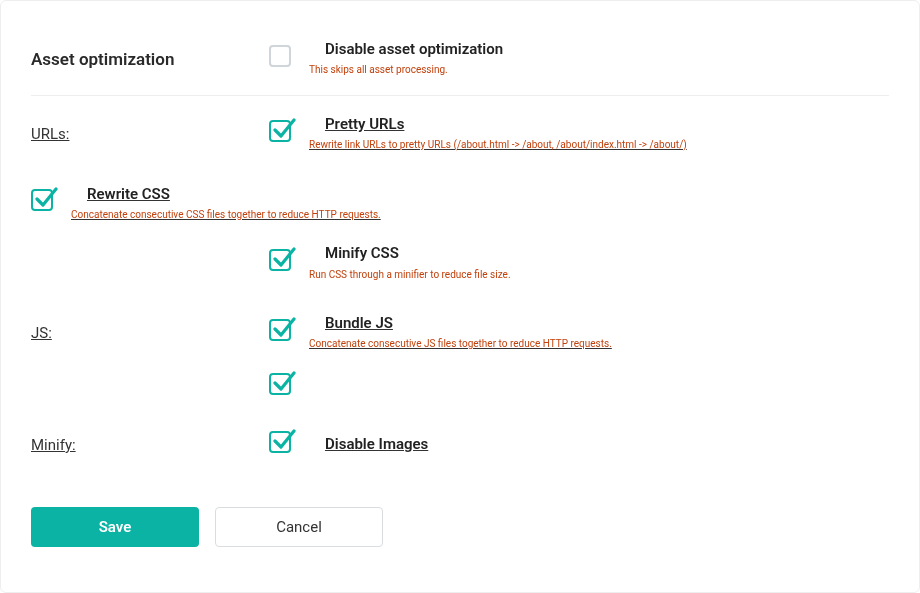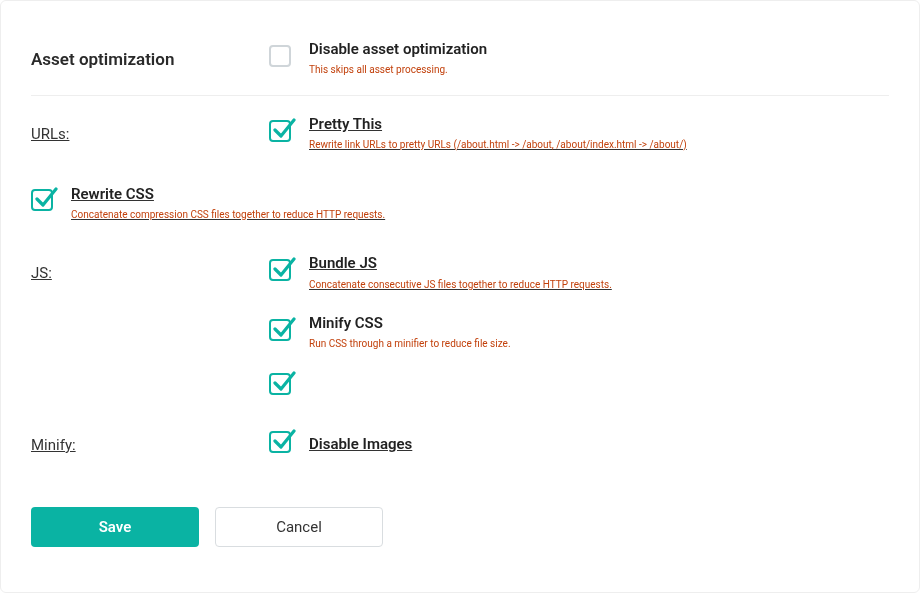--- a/index.html
+++ b/index.html
@@ -41,20 +41,21 @@
     .ck-col {
       flex: 0 0 40px;
       padding-top: 0;
     }
     .text-col { flex: 1; }
     .opt-title {
       font-size: 15px;
       font-weight: 600;
       color: #222;
       line-height: 1.35;
+      margin-left: 16px;
     }
     .opt-desc {
       font-size: 10px;
       color: #c2410c;
       margin-top: 4px;
       line-height: 1.35;
     }
     .checkbox {
       width: 22px;
       height: 22px;
@@ -125,57 +126,57 @@
 
   <div id="groups">
       <div class="row section-row">
         <div class="label-col"><span>URLs:</span></div>
         <div class="ck-col"><span class="checkbox checked">
             <svg width="24" height="24" viewBox="0 0 24 24">
               <path d="M3 13 L9 19 L22 3" stroke="#0ab3a3" stroke-width="3.2" fill="none" stroke-linecap="round" stroke-linejoin="round"></path>
             </svg>
           </span></div>
         <div class="text-col">
-          <div class="opt-title">Pretty This</div>
+          <div class="opt-title">Pretty URLs</div>
           <div class="opt-desc">Rewrite link URLs to pretty URLs (/about.html -&gt; /about, /about/index.html -&gt; /about/)</div>
         </div>
       </div>
       <div class="row section-row">
         <div class="ck-col"><span class="checkbox checked">
             <svg width="24" height="24" viewBox="0 0 24 24">
               <path d="M3 13 L9 19 L22 3" stroke="#0ab3a3" stroke-width="3.2" fill="none" stroke-linecap="round" stroke-linejoin="round"></path>
             </svg>
           </span></div>
         <div class="text-col">
           <div class="opt-title">Rewrite CSS</div>
-          <div class="opt-desc">Concatenate compression CSS files together to reduce HTTP requests.</div>
+          <div class="opt-desc">Concatenate consecutive CSS files together to reduce HTTP requests.</div>
+        </div>
+      </div>
+      <div class="row">
+        <div class="label-col"></div>
+        <div class="ck-col"><span class="checkbox checked">
+            <svg width="24" height="24" viewBox="0 0 24 24">
+              <path d="M3 13 L9 19 L22 3" stroke="#0ab3a3" stroke-width="3.2" fill="none" stroke-linecap="round" stroke-linejoin="round"></path>
+            </svg>
+          </span></div>
+        <div class="text-col">
+          <div class="opt-title">Minify CSS</div>
+          <div class="opt-desc">Run CSS through a minifier to reduce file size.</div>
         </div>
       </div>
       <div class="row section-row">
         <div class="label-col"><span>JS:</span></div>
         <div class="ck-col"><span class="checkbox checked">
             <svg width="24" height="24" viewBox="0 0 24 24">
               <path d="M3 13 L9 19 L22 3" stroke="#0ab3a3" stroke-width="3.2" fill="none" stroke-linecap="round" stroke-linejoin="round"></path>
             </svg>
           </span></div>
         <div class="text-col">
           <div class="opt-title">Bundle JS</div>
           <div class="opt-desc">Concatenate consecutive JS files together to reduce HTTP requests.</div>
-        </div>
-      </div>
-      <div class="row">
-        <div class="label-col"></div>
-        <div class="ck-col"><span class="checkbox checked">
-            <svg width="24" height="24" viewBox="0 0 24 24">
-              <path d="M3 13 L9 19 L22 3" stroke="#0ab3a3" stroke-width="3.2" fill="none" stroke-linecap="round" stroke-linejoin="round"></path>
-            </svg>
-          </span></div>
-        <div class="text-col">
-          <div class="opt-title">Minify CSS</div>
-          <div class="opt-desc">Run CSS through a minifier to reduce file size.</div>
         </div>
       </div>
       <div class="row">
         <div class="label-col"></div>
         <div class="ck-col"><span class="checkbox checked">
             <svg width="24" height="24" viewBox="0 0 24 24">
               <path d="M3 13 L9 19 L22 3" stroke="#0ab3a3" stroke-width="3.2" fill="none" stroke-linecap="round" stroke-linejoin="round"></path>
             </svg>
           </span></div>
       </div>

